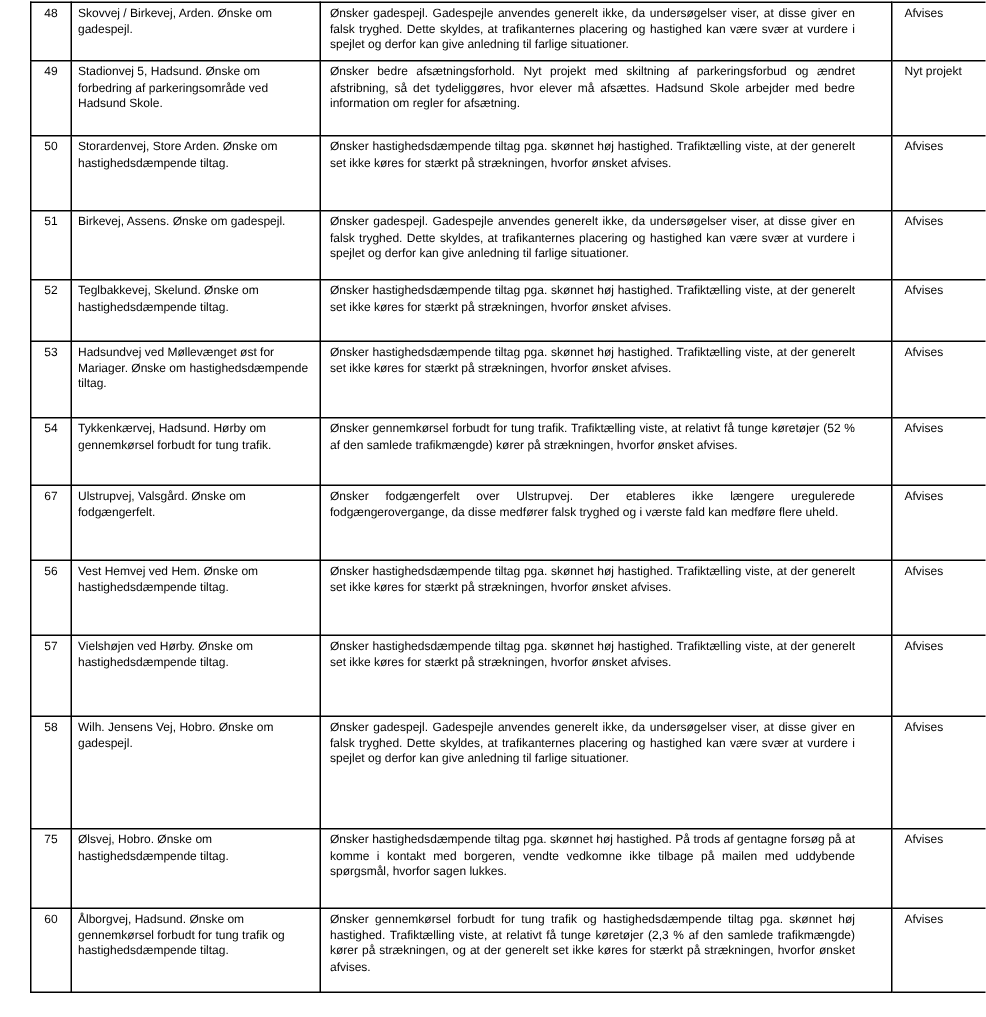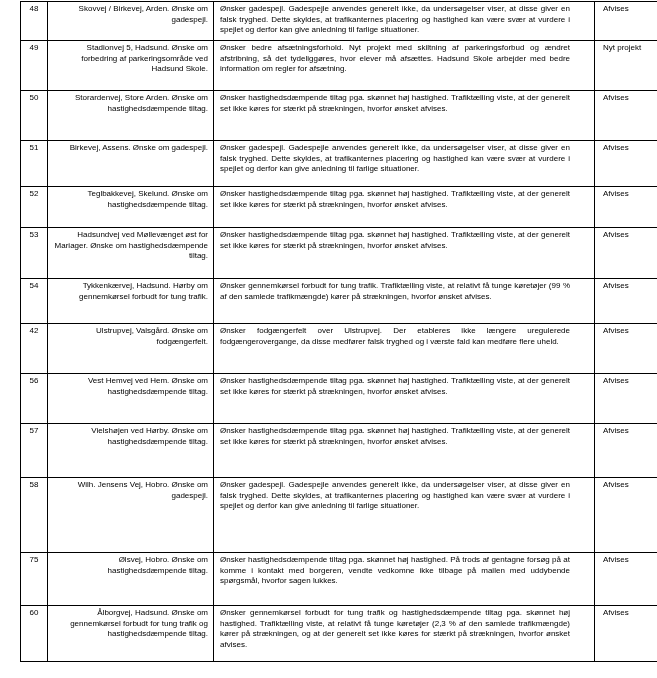--- a/index.html
+++ b/index.html
@@ -41,21 +41,21 @@
     padding: 2px 5px 2px 4px;
     word-wrap: break-word;
     overflow: hidden;
   }
   td.cell-id {
     text-align: center;
     padding-left: 1px;
     padding-right: 1px;
   }
   td.cell-request {
-    text-align: right;
+    text-align: left;
   }
   td.cell-response {
     text-align: justify;
     padding-left: 6px;
     padding-right: 24px;
   }
   td.cell-decision {
     text-align: left;
     padding-left: 8px;
   }
@@ -119,25 +119,25 @@
   </tr>
         <tr class="table-row">
     <td class="cell cell-id">53</td>
     <td class="cell cell-request">Hadsundvej ved Møllevænget øst for Mariager. Ønske om hastighedsdæmpende tiltag.</td>
     <td class="cell cell-response">Ønsker hastighedsdæmpende tiltag pga. skønnet høj hastighed. Trafiktælling viste, at der generelt set ikke køres for stærkt på strækningen, hvorfor ønsket afvises.</td>
     <td class="cell cell-decision">Afvises</td>
   </tr>
         <tr class="table-row">
     <td class="cell cell-id">54</td>
     <td class="cell cell-request">Tykkenkærvej, Hadsund. Hørby om gennemkørsel forbudt for tung trafik.</td>
-    <td class="cell cell-response">Ønsker gennemkørsel forbudt for tung trafik. Trafiktælling viste, at relativt få tunge køretøjer (99 % af den samlede trafikmængde) kører på strækningen, hvorfor ønsket afvises.</td>
+    <td class="cell cell-response">Ønsker gennemkørsel forbudt for tung trafik. Trafiktælling viste, at relativt få tunge køretøjer (52 % af den samlede trafikmængde) kører på strækningen, hvorfor ønsket afvises.</td>
     <td class="cell cell-decision">Afvises</td>
   </tr>
         <tr class="table-row">
-    <td class="cell cell-id">42</td>
+    <td class="cell cell-id">67</td>
     <td class="cell cell-request">Ulstrupvej, Valsgård. Ønske om fodgængerfelt.</td>
     <td class="cell cell-response">Ønsker fodgængerfelt over Ulstrupvej. Der etableres ikke længere uregulerede fodgængerovergange, da disse medfører falsk tryghed og i værste fald kan medføre flere uheld.</td>
     <td class="cell cell-decision">Afvises</td>
   </tr>
         <tr class="table-row">
     <td class="cell cell-id">56</td>
     <td class="cell cell-request">Vest Hemvej ved Hem. Ønske om hastighedsdæmpende tiltag.</td>
     <td class="cell cell-response">Ønsker hastighedsdæmpende tiltag pga. skønnet høj hastighed. Trafiktælling viste, at der generelt set ikke køres for stærkt på strækningen, hvorfor ønsket afvises.</td>
     <td class="cell cell-decision">Afvises</td>
   </tr>

